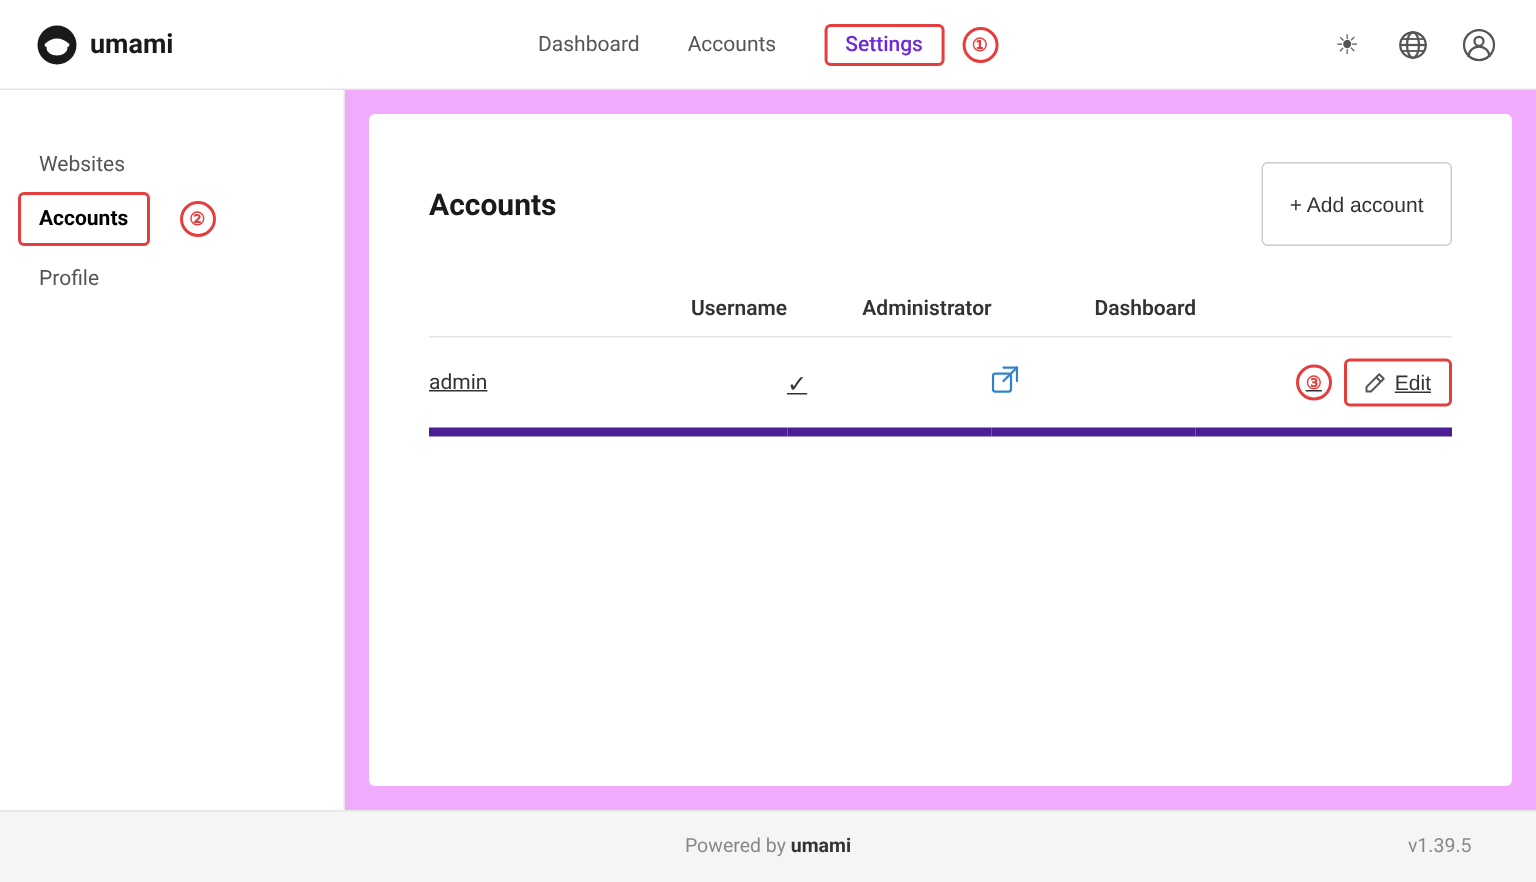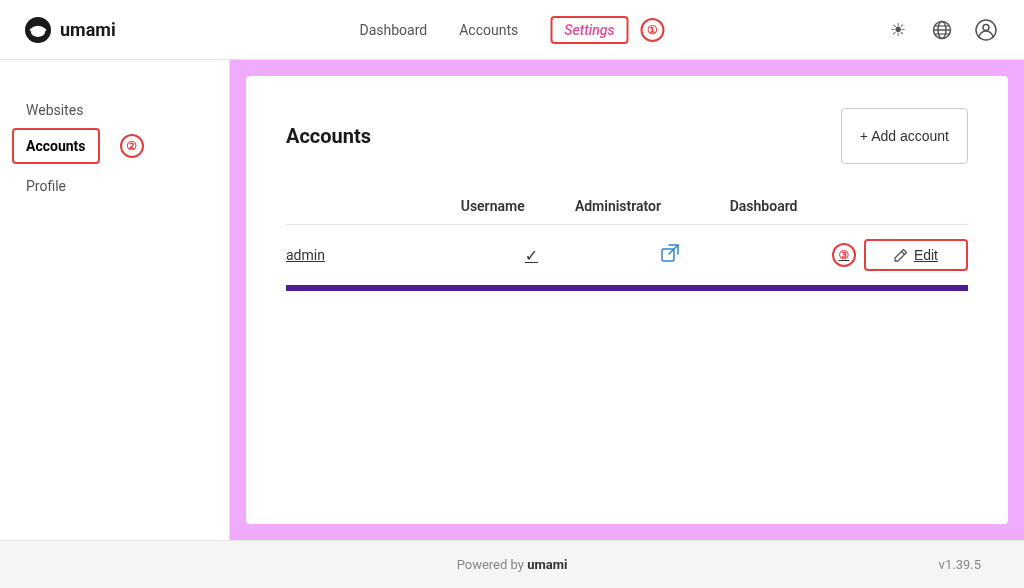--- a/index.html
+++ b/index.html
@@ -41,26 +41,25 @@
       transform: translateX(-50%);
     }
     .nav-item {
       font-size: 14px;
       color: #555;
       cursor: pointer;
       padding: 4px 0;
       text-decoration: none;
     }
     .nav-item.active {
-      color: #ec4899;
+      color: #6d28d9;
       font-weight: 500;
       border: 2px solid #e53e3e;
       padding: 4px 12px;
       border-radius: 4px;
-      font-style: italic;
     }
     .header-actions {
       margin-left: auto;
       display: flex;
       align-items: center;
       gap: 16px;
     }
     .header-icon {
       width: 28px;
       height: 28px;
@@ -189,21 +188,21 @@
     .edit-btn-wrapper {
       display: flex;
       align-items: center;
       justify-content: flex-end;
       gap: 8px;
     }
     .edit-btn {
       display: flex;
       align-items: center;
       gap: 6px;
-      padding: 6px 28px;
+      padding: 6px 12px;
       border: 2px solid #e53e3e;
       background: #fff;
       border-radius: 4px;
       cursor: pointer;
       font-size: 14px;
       color: #333;
     }
 
     
     .footer {

